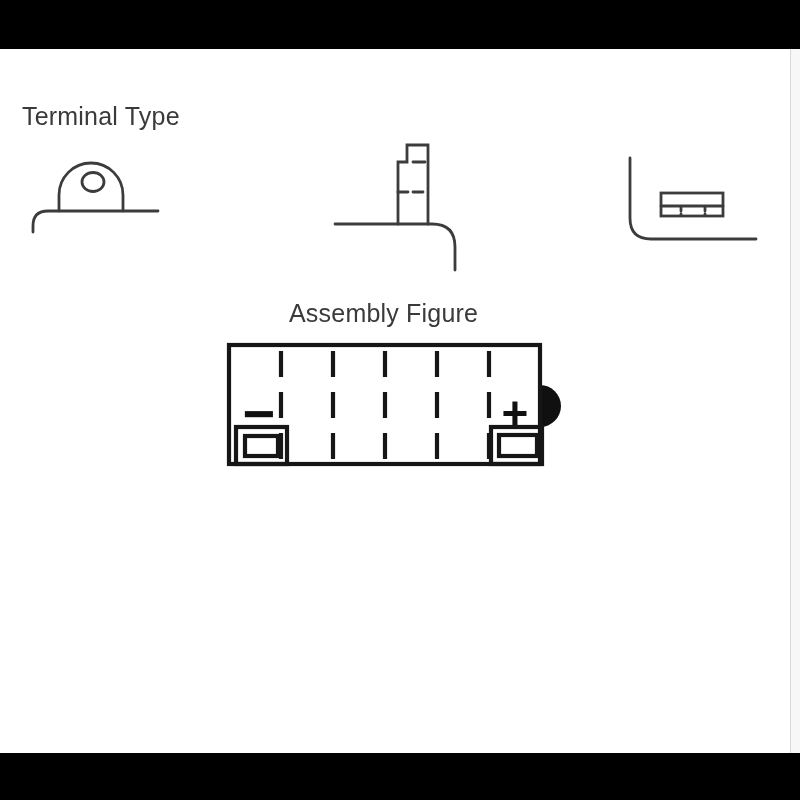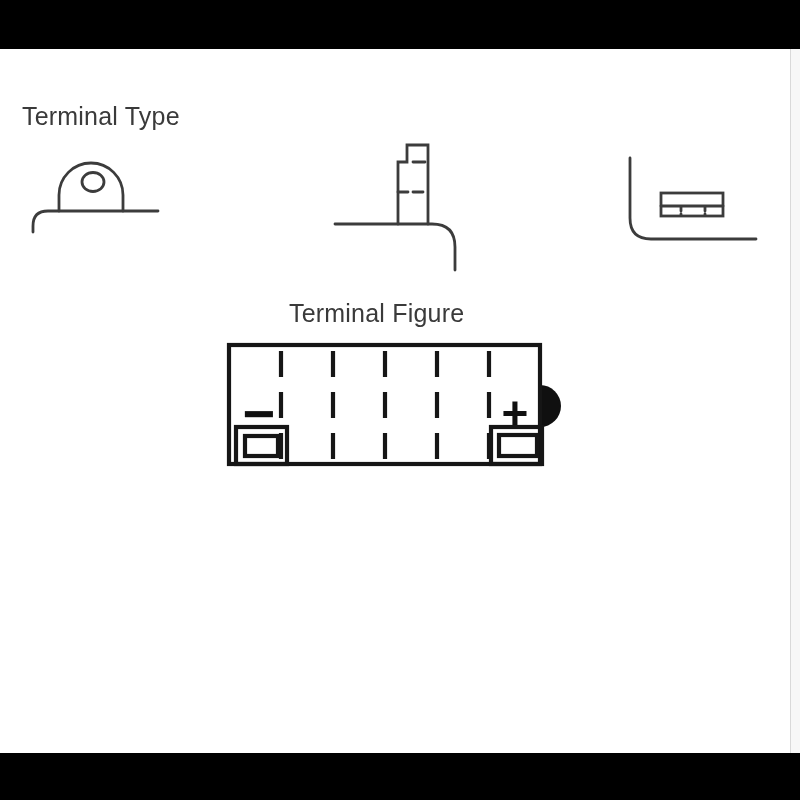--- a/index.html
+++ b/index.html
@@ -60,21 +60,21 @@
     <svg class="diagram diagram--right" width="135" height="90" viewBox="0 0 135 90">
       <g fill="none" stroke="#3c3c3c" stroke-width="2.8" stroke-linecap="round">
         <path d="M5 3 V63 Q5 84 26 84 H131"></path>
         <rect x="36" y="38" width="62" height="23"></rect>
         <path d="M36 51 H98"></path>
         <path d="M56 52 V60" stroke-dasharray="4 3"></path>
         <path d="M80 52 V60" stroke-dasharray="4 3"></path>
       </g>
     </svg>
 
-    <div class="heading heading--assembly">Terminal Figure</div>
+    <div class="heading heading--assembly">Assembly Figure</div>
 
     <svg class="diagram diagram--assembly" width="360" height="140" viewBox="0 0 360 140">
 
       <path d="M325 50 A21 21 0 0 1 325 92 Z" fill="#101010" stroke="none"></path>
       <g fill="none" stroke="#161616" stroke-width="4.2">
         <rect x="14" y="10" width="311" height="119"></rect>
 
         <path d="M66 16 V129" stroke-dasharray="26 15"></path>
         <path d="M118 16 V129" stroke-dasharray="26 15"></path>
         <path d="M170 16 V129" stroke-dasharray="26 15"></path>

